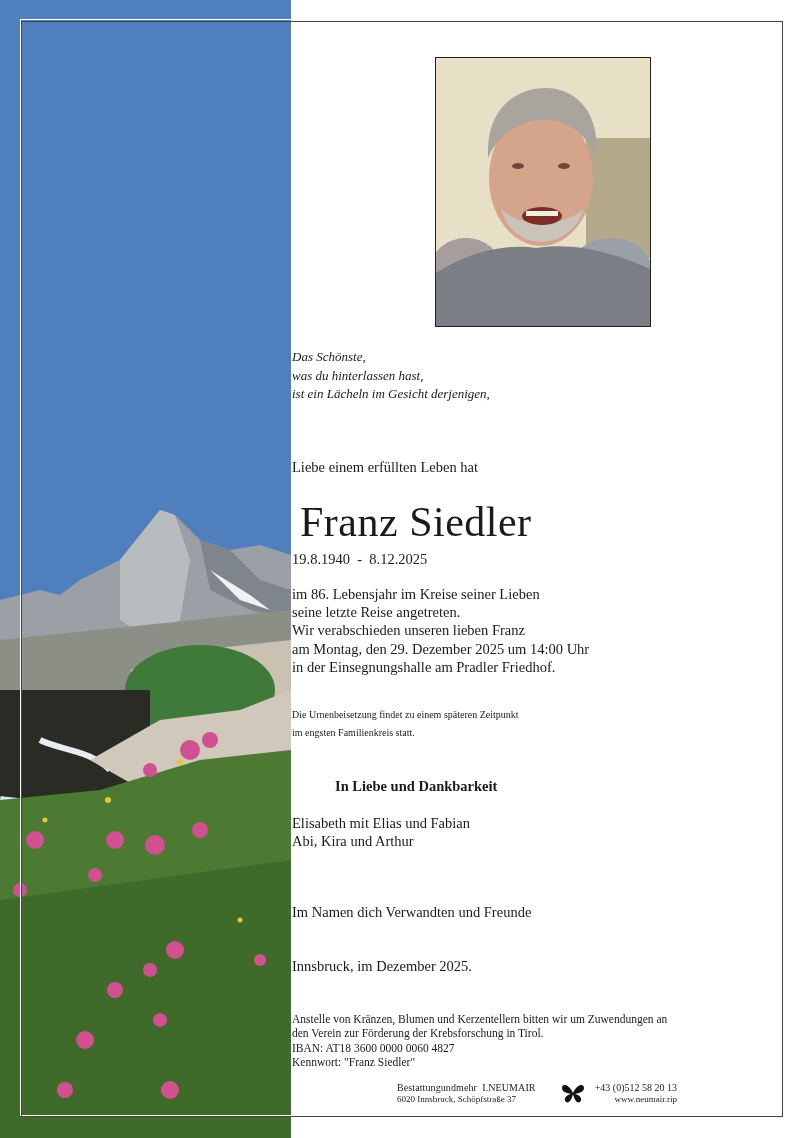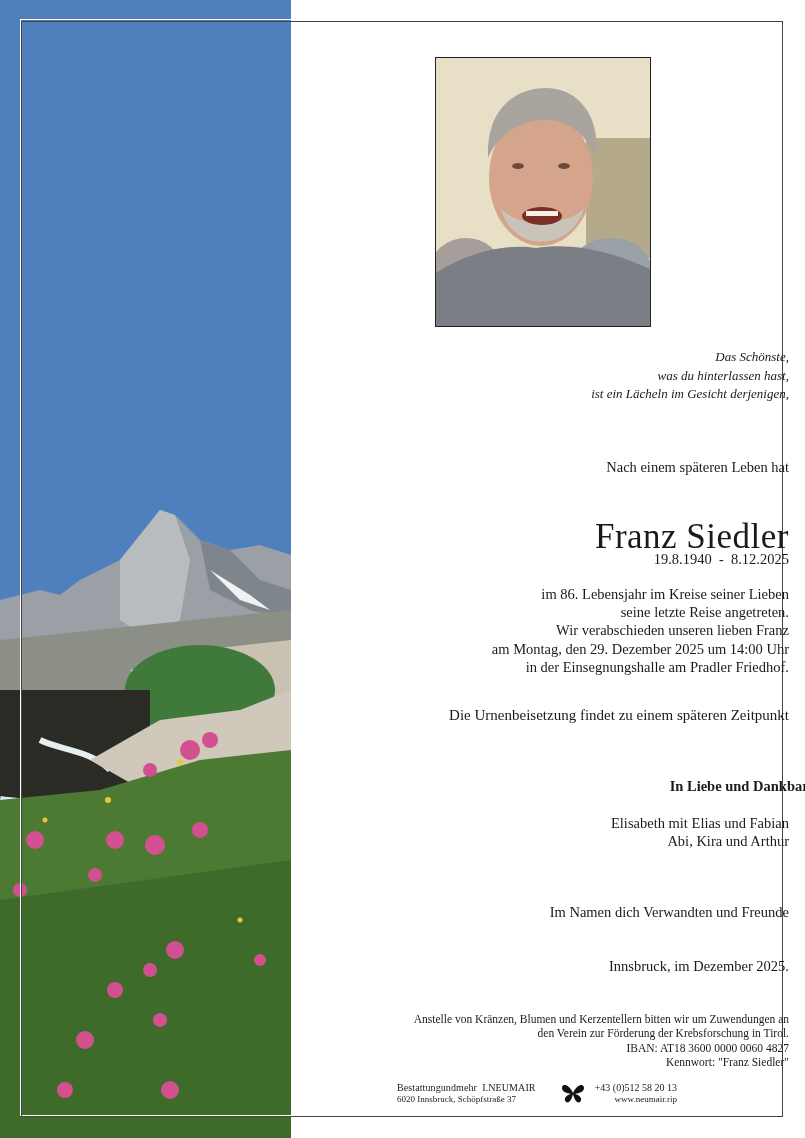--- a/index.html
+++ b/index.html
@@ -3,28 +3,28 @@
 <meta charset="utf-8">
 <style>
   html, body { margin:0; padding:0; }
   body { width:805px; height:1138px; position:relative; background:#ffffff; overflow:hidden;
          font-family:"Liberation Serif", "DejaVu Serif", serif; color:#1a1a1a; }
   .side-panel { position:absolute; left:0; top:0; width:291px; height:1138px; background:#4f80bd; overflow:hidden; }
   .sky { position:absolute; left:0; top:0; width:291px; height:600px; background:#4f80bd; }
   .landscape { position:absolute; left:0; top:500px; width:291px; height:638px; }
   .frame-outer { position:absolute; left:20px; top:19px; width:763px; height:1097px; border:1px solid #ffffff; box-sizing:border-box; }
   .frame-inner { position:absolute; left:21px; top:21px; width:762px; height:1096px; border:1.5px solid #444; box-sizing:border-box; }
-  .content { position:absolute; left:292px; top:0; width:497px; height:1138px; text-align:right; }
+  .content { position:absolute; left:292px; top:0; width:497px; height:1138px; text-align:left; }
   .photo { position:absolute; left:143px; top:57px; width:216px; height:270px; border:1px solid #222; box-sizing:border-box; overflow:hidden; background:#e9e2cc; }
   .quote { position:absolute; left:0; width:497px; top:348px; font-style:italic; font-size:13px; line-height:18.5px; }
   .intro { position:absolute; left:0; width:497px; top:459px; font-size:14.5px; }
-  .name { position:absolute; left:0; width:497px; top:517px; font-size:35px; letter-spacing:0.5px; }
+  .name { position:absolute; left:0; width:497px; top:498px; font-size:42px; letter-spacing:0.5px;padding-left:8px; }
   .dates { position:absolute; left:0; width:497px; top:551px; font-size:14.5px; white-space:pre; }
   .body-text { position:absolute; left:0; width:497px; top:585px; font-size:14.5px; line-height:18.2px; }
-  .body-text2 { position:absolute; left:0; width:497px; top:706px; font-size:15px; line-height:18.2px; }
+  .body-text2 { position:absolute; left:0; width:497px; top:706px; font-size:10px; line-height:18.2px; }
   .thanks { position:absolute; left:0; width:497px; top:778px; font-size:14.5px; font-weight:bold;margin-left:43px; }
   .family { position:absolute; left:0; width:497px; top:814px; font-size:14.5px; line-height:18.2px; }
   .relatives { position:absolute; left:0; width:497px; top:904px; font-size:14.5px; }
   .place { position:absolute; left:0; width:497px; top:958px; font-size:14.5px; }
   .donation { position:absolute; left:0; width:497px; top:1012px; font-size:11.5px; line-height:14.3px; }
   .footer { position:absolute; left:105px; top:1079px; width:280px; height:30px; font-family:Liberation Serif, serif; font-size:9px; color:#222; }
   .footer .l1 { position:absolute; left:0; top:3px; font-size:10px; letter-spacing:0.1px; }
   .footer .l2 { position:absolute; left:0; top:15px; }
   .footer .r1 { position:absolute; right:0; top:3px; font-size:10px; }
   .footer .r2 { position:absolute; right:0; top:15px; }
@@ -98,34 +98,35 @@
       <ellipse cx="128" cy="108" rx="6" ry="3" fill="#6b4a3e"></ellipse>
     </svg>
   </div>
 
   <div class="quote">
     <span class="line">Das Schönste,</span>
     <span class="line">was du hinterlassen hast,</span>
     <span class="line">ist ein Lächeln im Gesicht derjenigen,</span>
   </div>
 
-  <div class="intro">Nach einem späteren Leben hat</div>
+  <div class="intro">Liebe einem erfüllten Leben hat</div>
   <div class="name">Franz Siedler</div>
   <div class="dates">19.8.1940  -  8.12.2025</div>
 
   <div class="body-text">
     <span class="line">im 86. Lebensjahr im Kreise seiner Lieben</span>
     <span class="line">seine letzte Reise angetreten.</span>
     <span class="line">Wir verabschieden unseren lieben Franz</span>
     <span class="line">am Montag, den 29. Dezember 2025 um 14:00 Uhr</span>
     <span class="line">in der Einsegnungshalle am Pradler Friedhof.</span>
   </div>
 
   <div class="body-text2">
     <span class="line">Die Urnenbeisetzung findet zu einem späteren Zeitpunkt</span>
+    <span class="line">im engsten Familienkreis statt.</span>
   </div>
 
   <div class="thanks">In Liebe und Dankbarkeit</div>
 
   <div class="family">
     <span class="line">Elisabeth mit Elias und Fabian</span>
     <span class="line">Abi, Kira und Arthur</span>
   </div>
 
   <div class="relatives">Im Namen dich Verwandten und Freunde</div>

